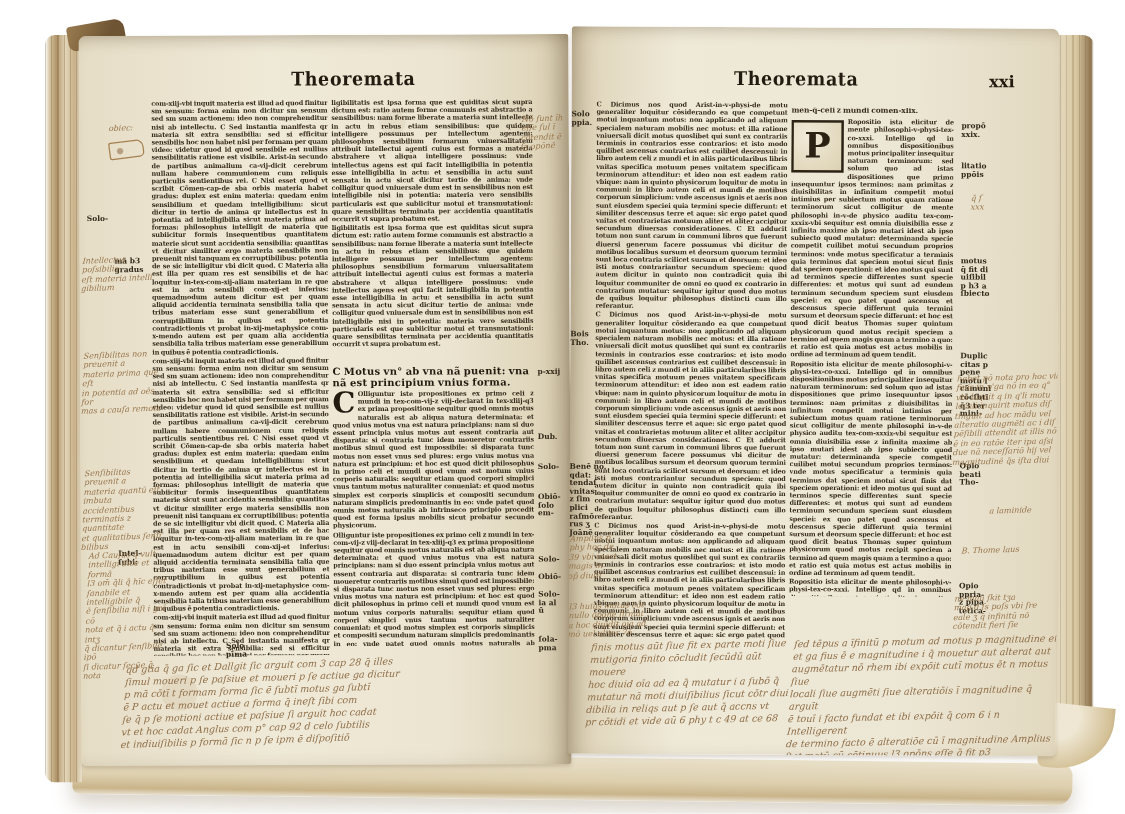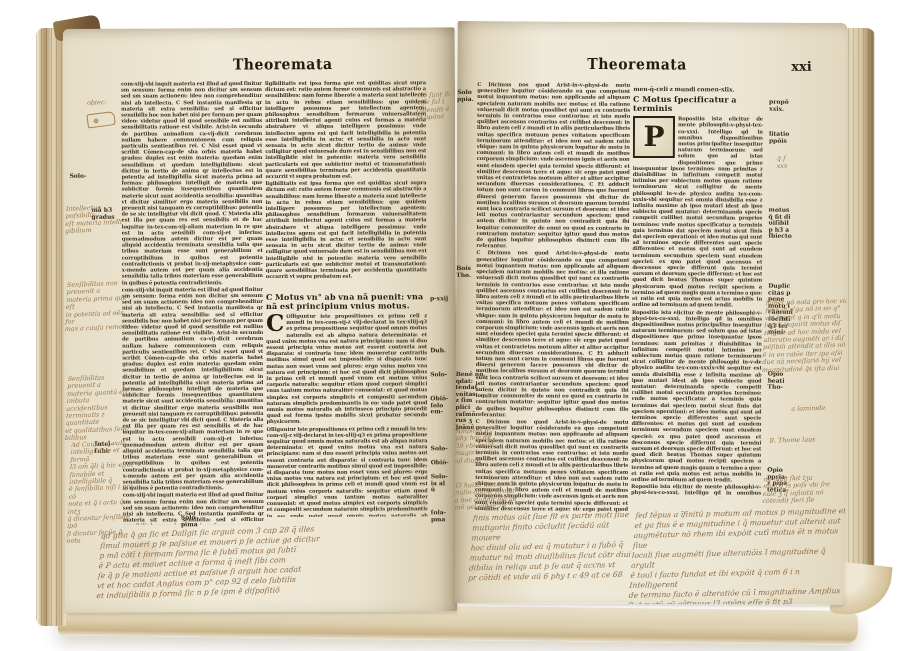--- a/index.html
+++ b/index.html
@@ -92,21 +92,21 @@
         <p>com-xiij-vbi inquit materia est illud ad quod finitur sm sensum: forma enim non dicitur sm sensum sed sm suam actionem: ideo non comprehenditur nisi ab intellectu. C Sed instantia manifesta qr materia sit extra sensibilia: sed si efficitur sensibilis hoc non habet nisi per formam per quam video: videtur quod id quod sensibile est nullius sensibilitatis ratione est visibile. Arist-in secundo de partibus animalium ca-vij-dicit cerebrum nullam habere communionem cum reliquis particulis sentientibus rei. C Nisi esset quod vt scribit Cōmen-cap-de sba orbis materia habet gradus: duplex est enim materia: quedam enim sensibilium et quedam intelligibilium: sicut dicitur in tertio de anima qr intellectus est in potentia ad intelligibilia sicut materia prima ad formas: philosophus intelligit de materia que subiicitur formis insequentibus quantitatem materie sicut sunt accidentia sensibilia: quantitas vt dicitur similiter ergo materia sensibilis non preuenit nisi tanquam ex corruptibilibus: potentia de se sic intelligitur vbi dicit quod. C Materia alia est illa per quam res est sensibilis et de hac loquitur in-tex-com-xij-aliam materiam in re que est in actu sensibili com-xij-et inferius: quemadmodum autem dicitur est per quam aliquid accidentia terminata sensibilia talia que tribus materiam esse sunt generabilium et corruptibilium in quibus est potentia contradictionis vt probat in-xij-metaphysice com-x-mendo autem est per quam alia accidentia sensibilia talia tribus materiam esse generabilium in quibus ē potentia contradictionis.</p>
         <p>com-xiij-vbi inquit materia est illud ad quod finitur sm sensum: forma enim non dicitur sm sensum sed sm suam actionem: ideo non comprehenditur nisi ab intellectu. C Sed instantia manifesta qr materia sit extra sensibilia: sed si efficitur sensibilis hoc non habet nisi per formam per quam video: videtur quod id quod sensibile est nullius sensibilitatis ratione est visibile. Arist-in secundo de partibus animalium ca-vij-dicit cerebrum nullam habere communionem cum reliquis particulis sentientibus rei. C Nisi esset quod vt scribit Cōmen-cap-de sba orbis materia habet gradus: duplex est enim materia: quedam enim sensibilium et quedam intelligibilium: sicut dicitur in tertio de anima qr intellectus est in potentia ad intelligibilia sicut materia prima ad formas: philosophus intelligit de materia que subiicitur formis insequentibus quantitatem materie sicut sunt accidentia sensibilia: quantitas vt dicitur similiter ergo materia sensibilis non preuenit nisi tanquam ex corruptibilibus: potentia de se sic intelligitur vbi dicit quod. C Materia alia est illa per quam res est sensibilis et de hac loquitur in-tex-com-xij-aliam materiam in re que est in actu sensibili com-xij-et inferius: quemadmodum autem dicitur est per quam aliquid accidentia terminata sensibilia talia que tribus materiam esse sunt generabilium et corruptibilium in quibus est potentia contradictionis vt probat in-xij-metaphysice com-x-mendo autem est per quam alia accidentia sensibilia talia tribus materiam esse generabilium in quibus ē potentia contradictionis.</p>
         <p>com-xiij-vbi inquit materia est illud ad quod finitur sm sensum: forma enim non dicitur sm sensum sed sm suam actionem: ideo non comprehenditur nisi ab intellectu. C Sed instantia manifesta qr materia sit extra sensibilia: sed si efficitur sensibilis hoc non habet nisi per formam per quam video: videtur quod id quod sensibile est nullius sensibilitatis ratione est visibile. Arist-in secundo de partibus animalium ca-vij-dicit cerebrum nullam habere communionem cum reliquis particulis sentientibus rei. C Nisi esset quod vt scribit Cōmen-cap-de sba orbis materia habet gradus: duplex est enim materia: quedam enim sensibilium et quedam intelligibilium: sicut dicitur in tertio de anima qr intellectus est in potentia ad intelligibilia sicut materia prima ad formas: philosophus intelligit de materia que subiicitur formis insequentibus quantitatem materie sicut sunt accidentia sensibilia: quantitas vt dicitur similiter ergo materia sensibilis non preuenit nisi tanquam ex corruptibilibus: potentia de se sic intelligitur vbi dicit quod. C Materia alia est illa per quam res est sensibilis et de hac loquitur in-tex-com-xij-aliam materiam in re que est in actu sensibili com-xij-et inferius: quemadmodum autem dicitur est per quam aliquid accidentia terminata sensibilia talia que tribus materiam esse sunt generabilium et corruptibilium in quibus est potentia contradictionis vt probat in-xij-metaphysice com-x-mendo autem est per quam alia accidentia sensibilia talia tribus materiam esse generabilium in quibus ē potentia contradictionis.</p>
       </div>
 
       <div class="col" style="left:202px;top:52px;width:161px;height:446px;">
         <div class="wrap" style="height:210px;">
           <p>ligibilitatis est ipsa forma que est quiditas sicut supra dictum est: ratio autem forme communis est abstractio a sensibilibus: nam forme liberate a materia sunt intellecte in actu in rebus etiam sensibilibus: que quidem intelligere possumus per intellectum agentem: philosophus sensibilium formarum vniuersalitatem attribuit intellectui agenti cuius est formas a materia abstrahere vt aliqua intelligere possimus: vnde intellectus agens est qui facit intelligibilia in potentia esse intelligibilia in actu: et sensibilia in actu sunt sensata in actu sicut dicitur tertio de anima: vnde colligitur quod vniuersale dum est in sensibilibus non est intelligibile nisi in potentia: materia vero sensibilis particularis est que subiicitur motui et transmutationi: quare sensibilitas terminata per accidentia quantitatis occurrit vt supra probatum est.</p>
           <p>ligibilitatis est ipsa forma que est quiditas sicut supra dictum est: ratio autem forme communis est abstractio a sensibilibus: nam forme liberate a materia sunt intellecte in actu in rebus etiam sensibilibus: que quidem intelligere possumus per intellectum agentem: philosophus sensibilium formarum vniuersalitatem attribuit intellectui agenti cuius est formas a materia abstrahere vt aliqua intelligere possimus: vnde intellectus agens est qui facit intelligibilia in potentia esse intelligibilia in actu: et sensibilia in actu sunt sensata in actu sicut dicitur tertio de anima: vnde colligitur quod vniuersale dum est in sensibilibus non est intelligibile nisi in potentia: materia vero sensibilis particularis est que subiicitur motui et transmutationi: quare sensibilitas terminata per accidentia quantitatis occurrit vt supra probatum est.</p>
         </div>
-        <div class="subhead">C Motus vn° ab vna nã puenit: vna nã est principium vnius motus.</div>
+        <div class="subhead">C Motus vn° ab vna nã puenit: vna nã est principium vnius forma.</div>
         <div class="wrap" style="height:204px;">
           <p><span class="dropcap">C</span><span>Olliguntur iste propositiones ex primo celi z mundi in tex-com-vij-z viij-declarat in tex-xliij-q3 ex prima propositione sequitur quod omnis motus naturalis est ab aliqua natura determinata: et quod vnius motus vna est natura principians: nam si duo essent principia vnius motus aut essent contraria aut disparata: si contraria tunc idem moueretur contrariis motibus simul quod est impossibile: si disparata tunc motus non esset vnus sed plures: ergo vnius motus vna natura est principium: et hoc est quod dicit philosophus in primo celi et mundi quod vnum est motum vnius corporis naturalis: sequitur etiam quod corpori simplici vnus tantum motus naturaliter conueniat: et quod motus simplex est corporis simplicis et compositi secundum naturam simplicis predominantis in eo: vnde patet quod omnis motus naturalis ab intrinseco principio procedit quod est forma ipsius mobilis sicut probatur secundo physicorum.</span></p>
           <p>Olliguntur iste propositiones ex primo celi z mundi in tex-com-vij-z viij-declarat in tex-xliij-q3 ex prima propositione sequitur quod omnis motus naturalis est ab aliqua natura determinata: et quod vnius motus vna est natura principians: nam si duo essent principia vnius motus aut essent contraria aut disparata: si contraria tunc idem moueretur contrariis motibus simul quod est impossibile: si disparata tunc motus non esset vnus sed plures: ergo vnius motus vna natura est principium: et hoc est quod dicit philosophus in primo celi et mundi quod vnum est motum vnius corporis naturalis: sequitur etiam quod corpori simplici vnus tantum motus naturaliter conueniat: et quod motus simplex est corporis simplicis et compositi secundum naturam simplicis predominantis in eo: vnde patet quod omnis motus naturalis ab intrinseco principio procedit quod est forma ipsius mobilis sicut probatur secundo physicorum.</p>
         </div>
       </div>
 
       <div>
 
       <div class="note-print" style="top: 144px; left: 6px;"><span>Solo-</span></div>
           <div class="note-print" style="top: 178px; left: 28px;"><span>mā b3
@@ -177,21 +177,20 @@
       <div class="folio" style="left:334px;top:36px;">xxi</div>
 
       <div class="col" style="left:20px;top:60px;width:153px;height:430px;">
         <p>C Dicimus nos quod Arist-in-v-physi-de motu generaliter loquitur cōsiderando ea que competunt motui inquantum motus: non applicando ad aliquam specialem naturam mobilis nec motus: et illa ratione vniuersali dicit motus quoslibet qui sunt ex contrariis terminis in contrarios esse contrarios: et isto modo quilibet ascensus contrarius est cuilibet descensui: in libro autem celi z mundi et in aliis particularibus libris vnitas specifica motuum penes vnitatem specificam terminorum attenditur: et ideo non est eadem ratio vbique: nam in quinto physicorum loquitur de motu in communi: in libro autem celi et mundi de motibus corporum simplicium: vnde ascensus ignis et aeris non sunt eiusdem speciei quia termini specie differunt: et similiter descensus terre et aque: sic ergo patet quod vnitas et contrarietas motuum aliter et aliter accipitur secundum diuersas considerationes. C Et adducit totum non sunt carum in communi libros que fuerunt diuersi generum facere possumus vbi dicitur de motibus localibus sursum et deorsum quorum termini sunt loca contraria scilicet sursum et deorsum: et ideo isti motus contrariantur secundum speciem: quod autem dicitur in quinto non contradicit quia ibi loquitur communiter de omni eo quod ex contrario in contrarium mutatur: sequitur igitur quod duo motus de quibus loquitur philosophus distincti cum illo referantur.</p>
         <p>C Dicimus nos quod Arist-in-v-physi-de motu generaliter loquitur cōsiderando ea que competunt motui inquantum motus: non applicando ad aliquam specialem naturam mobilis nec motus: et illa ratione vniuersali dicit motus quoslibet qui sunt ex contrariis terminis in contrarios esse contrarios: et isto modo quilibet ascensus contrarius est cuilibet descensui: in libro autem celi z mundi et in aliis particularibus libris vnitas specifica motuum penes vnitatem specificam terminorum attenditur: et ideo non est eadem ratio vbique: nam in quinto physicorum loquitur de motu in communi: in libro autem celi et mundi de motibus corporum simplicium: vnde ascensus ignis et aeris non sunt eiusdem speciei quia termini specie differunt: et similiter descensus terre et aque: sic ergo patet quod vnitas et contrarietas motuum aliter et aliter accipitur secundum diuersas considerationes. C Et adducit totum non sunt carum in communi libros que fuerunt diuersi generum facere possumus vbi dicitur de motibus localibus sursum et deorsum quorum termini sunt loca contraria scilicet sursum et deorsum: et ideo isti motus contrariantur secundum speciem: quod autem dicitur in quinto non contradicit quia ibi loquitur communiter de omni eo quod ex contrario in contrarium mutatur: sequitur igitur quod duo motus de quibus loquitur philosophus distincti cum illo referantur.</p>
         <p>C Dicimus nos quod Arist-in-v-physi-de motu generaliter loquitur cōsiderando ea que competunt motui inquantum motus: non applicando ad aliquam specialem naturam mobilis nec motus: et illa ratione vniuersali dicit motus quoslibet qui sunt ex contrariis terminis in contrarios esse contrarios: et isto modo quilibet ascensus contrarius est cuilibet descensui: in libro autem celi z mundi et in aliis particularibus libris vnitas specifica motuum penes vnitatem specificam terminorum attenditur: et ideo non est eadem ratio vbique: nam in quinto physicorum loquitur de motu in communi: in libro autem celi et mundi de motibus corporum simplicium: vnde ascensus ignis et aeris non sunt eiusdem speciei quia termini specie differunt: et similiter descensus terre et aque: sic ergo patet quod vnitas et contrarietas motuum aliter et aliter accipitur secundum diuersas considerationes. C Et adducit totum non sunt carum in communi libros que fuerunt diuersi generum facere possumus vbi dicitur de motibus localibus sursum et deorsum quorum termini sunt loca contraria scilicet sursum et deorsum: et ideo isti motus contrariantur secundum speciem: quod autem dicitur in quinto non contradicit quia ibi loquitur communiter de omni eo quod ex contrario in contrarium mutatur: sequitur igitur quod duo motus de quibus loquitur philosophus distincti cum illo referantur.</p>
       </div>
 
       <div class="col" style="left:176px;top:64px;width:130px;height:420px;">
         <div class="carry">men-q̄-celi z mundi comen-xlix.</div>
-        <div class="subhead">C Motus ſpecificatur a terminis</div>
         <div class="wrap" style="height:382px;">
           <p><span class="woodcut">P</span><span>Ropositio ista elicitur de mente philosophi-v-physi-tex-co-xxxi. Intelligo qd in omnibus dispositionibus motus principaliter insequitur naturam terminorum: sed solum quo ad istas dispositiones que primo insequuntur ipsos terminos: nam primitas z diuisibilitas in infinitum competit motui intimius per subiectum motus quam ratione terminorum sicut colligitur de mente philosophi in-v-de physico auditu tex-com-xxxix-vbi sequitur est omnia diuisibilia esse z infinita maxime ab ipso mutari idest ab ipso subiecto quod mutatur: determinanda specie competit cuilibet motui secundum proprios terminos: vnde motus specificatur a terminis quia terminus dat speciem motui sicut finis dat speciem operationi: et ideo motus qui sunt ad terminos specie differentes sunt specie differentes: et motus qui sunt ad eundem terminum secundum speciem sunt eiusdem speciei: ex quo patet quod ascensus et descensus specie differunt quia termini sursum et deorsum specie differunt: et hoc est quod dicit beatus Thomas super quintum physicorum quod motus recipit speciem a termino ad quem magis quam a termino a quo: et ratio est quia motus est actus mobilis in ordine ad terminum ad quem tendit.</span></p>
           <p>Ropositio ista elicitur de mente philosophi-v-physi-tex-co-xxxi. Intelligo qd in omnibus dispositionibus motus principaliter insequitur naturam terminorum: sed solum quo ad istas dispositiones que primo insequuntur ipsos terminos: nam primitas z diuisibilitas in infinitum competit motui intimius per subiectum motus quam ratione terminorum sicut colligitur de mente philosophi in-v-de physico auditu tex-com-xxxix-vbi sequitur est omnia diuisibilia esse z infinita maxime ab ipso mutari idest ab ipso subiecto quod mutatur: determinanda specie competit cuilibet motui secundum proprios terminos: vnde motus specificatur a terminis quia terminus dat speciem motui sicut finis dat speciem operationi: et ideo motus qui sunt ad terminos specie differentes sunt specie differentes: et motus qui sunt ad eundem terminum secundum speciem sunt eiusdem speciei: ex quo patet quod ascensus et descensus specie differunt quia termini sursum et deorsum specie differunt: et hoc est quod dicit beatus Thomas super quintum physicorum quod motus recipit speciem a termino ad quem magis quam a termino a quo: et ratio est quia motus est actus mobilis in ordine ad terminum ad quem tendit.</p>
           <p>Ropositio ista elicitur de mente philosophi-v-physi-tex-co-xxxi. Intelligo qd in omnibus dispositionibus motus principaliter insequitur naturam terminorum: sed solum quo ad istas dispositiones que primo insequuntur ipsos terminos: nam primitas z diuisibilitas in infinitum competit motui intimius per subiectum motus quam ratione terminorum sicut colligitur de mente philosophi in-v-de physico auditu tex-com-xxxix-vbi sequitur est omnia diuisibilia esse z infinita maxime ab ipso mutari idest ab ipso subiecto quod mutatur: determinanda specie competit cuilibet motui secundum proprios terminos: vnde motus specificatur a terminis quia terminus dat speciem motui sicut finis dat speciem operationi: et ideo motus qui sunt ad terminos specie differentes sunt specie differentes: et motus qui sunt ad eundem terminum secundum speciem sunt eiusdem speciei: ex quo patet quod ascensus et descensus specie differunt quia termini sursum et deorsum specie differunt: et hoc est quod dicit beatus Thomas super quintum physicorum quod motus recipit speciem a termino ad quem magis quam a termino a quo: et ratio est quia motus est actus mobilis in ordine ad terminum ad quem tendit.</p>
         </div>
       </div>
 
       <div>
 
       <div class="note-print" style="top: 68px; left: 0px;"><span>Solo

